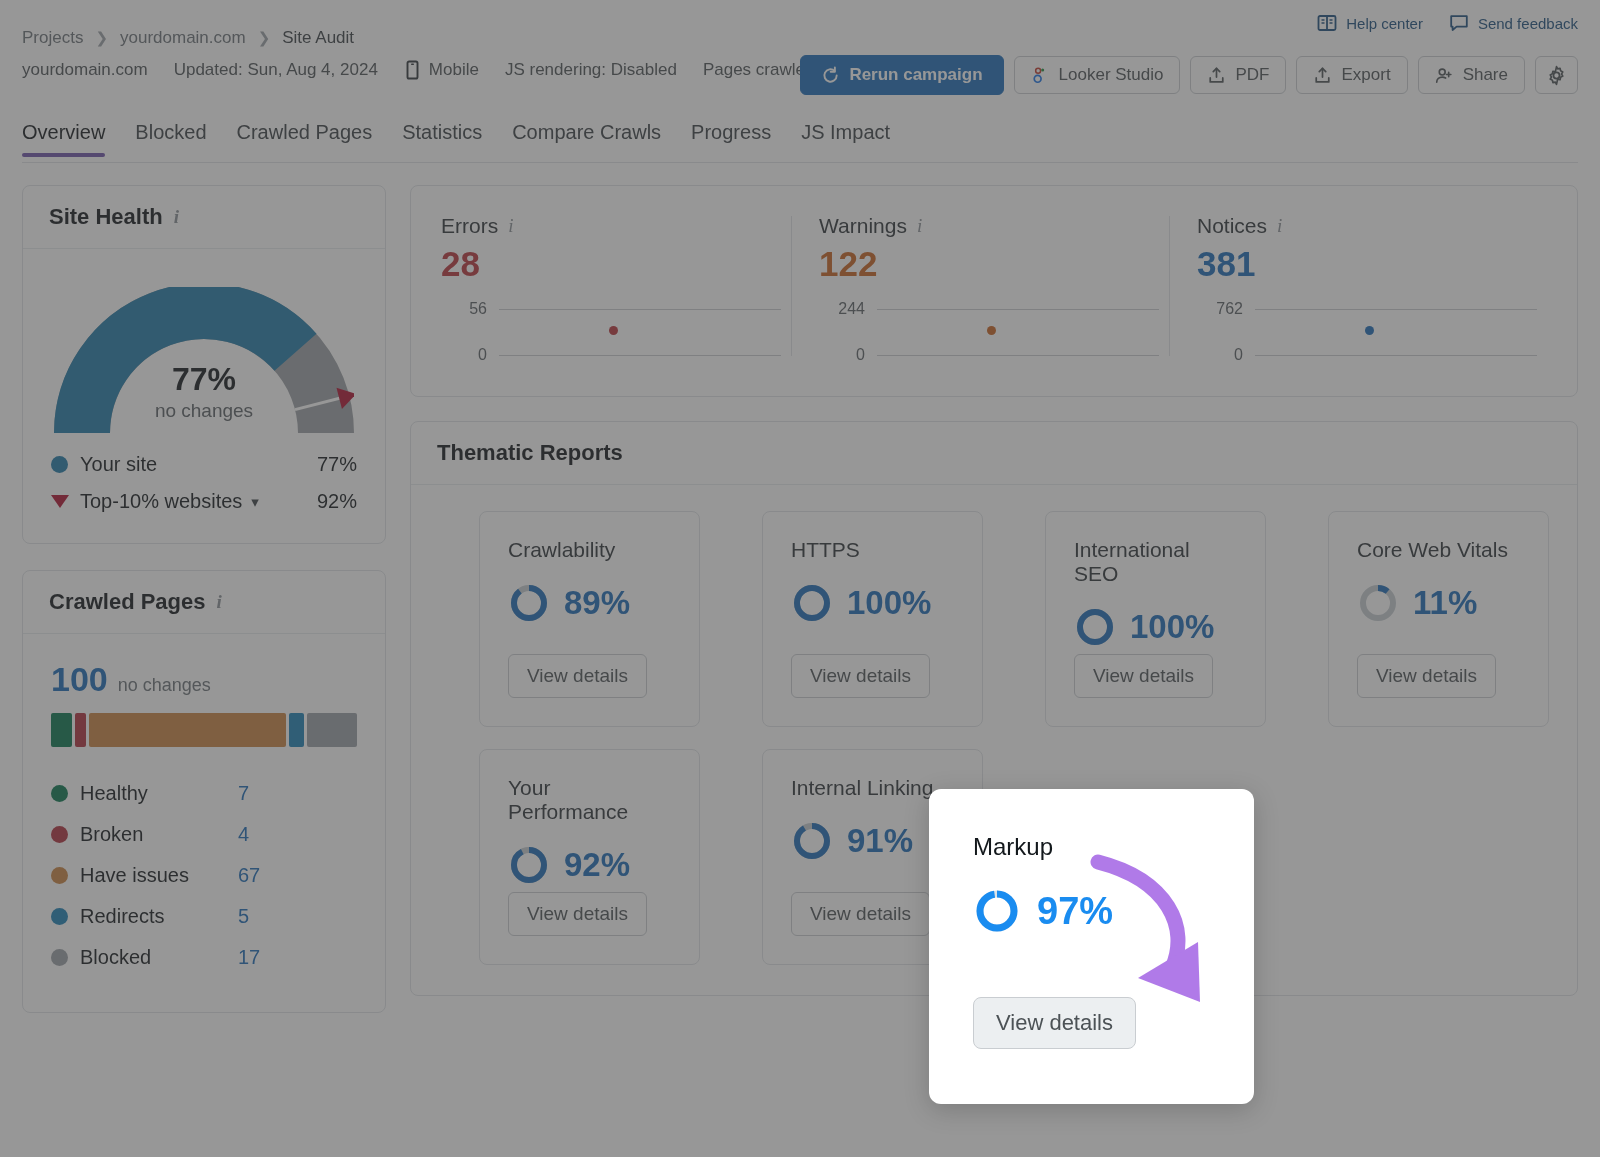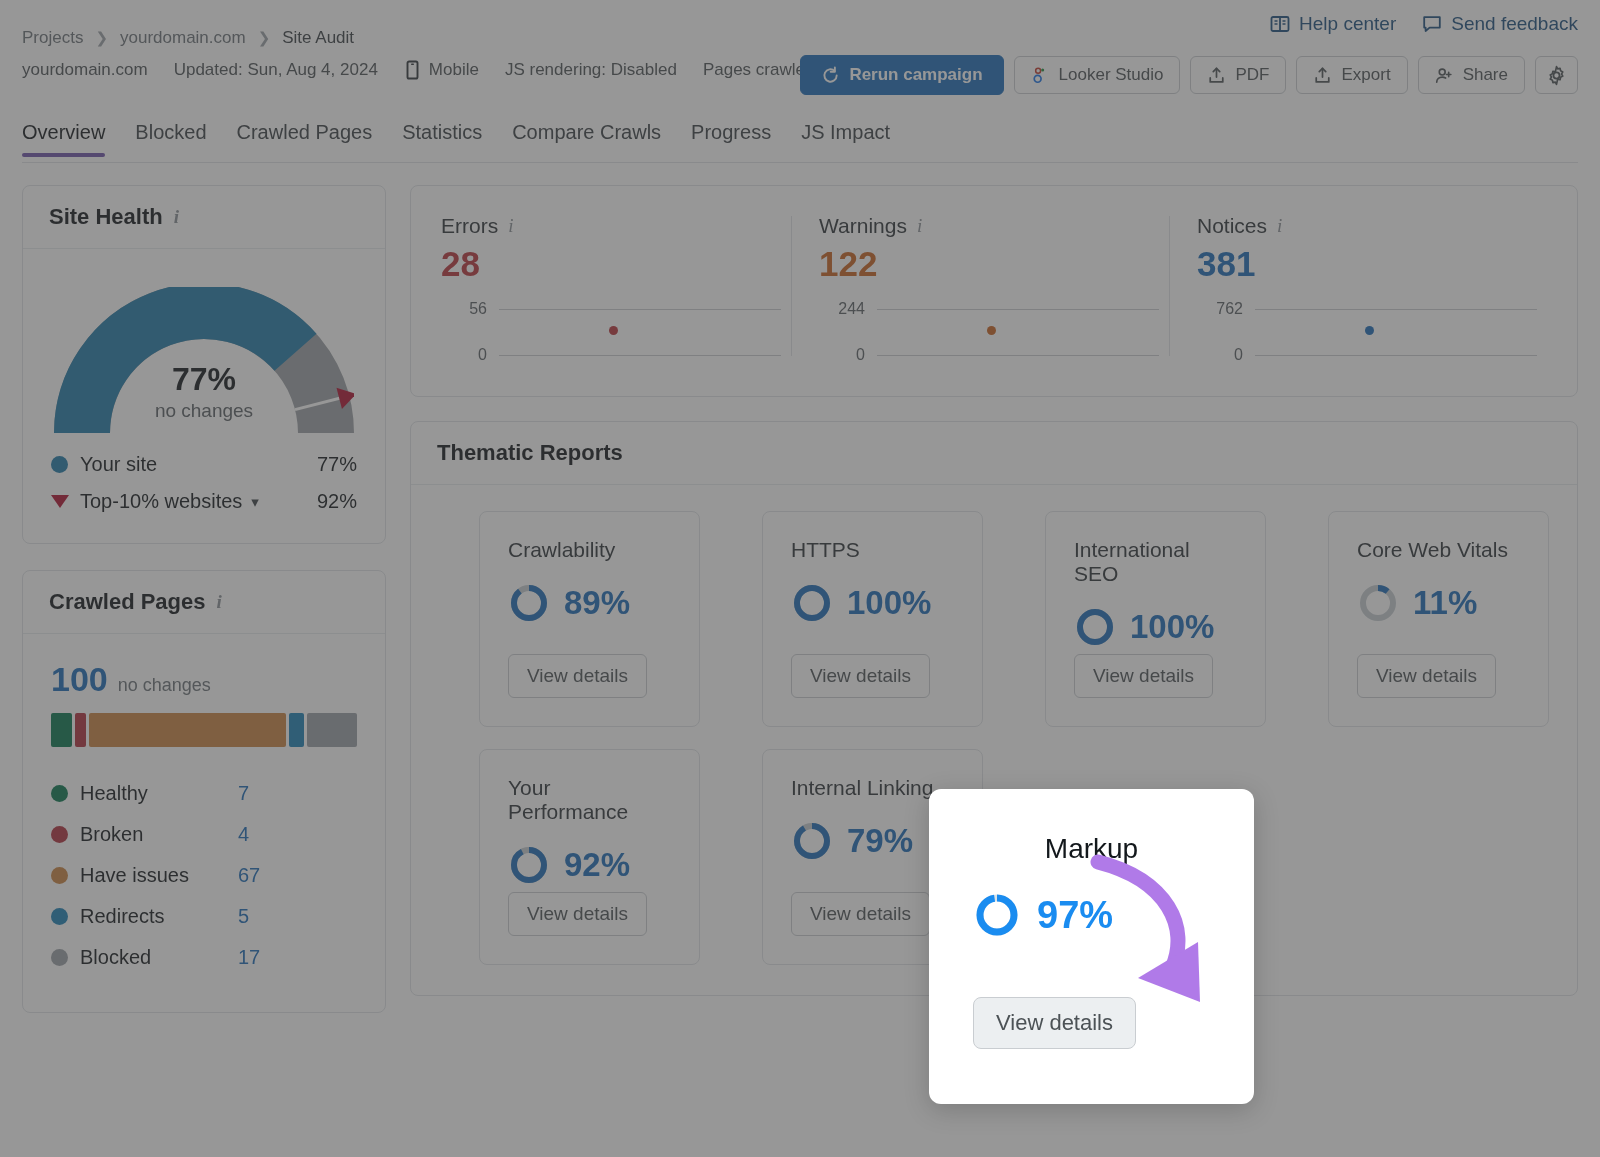--- a/index.html
+++ b/index.html
@@ -30,21 +30,21 @@
     height: 40px; padding-top: 14px;
     font-size: 17px; color: #6b7278;
   }
   .crumbs .sep { color: #9aa0a6; font-size: 15px; }
   .crumbs .cur { color: #3a4045; }
 
   
   .helplinks {
     position: absolute; right: 22px; top: 13px;
     display: flex; align-items: center; gap: 26px;
-    font-size: 19px; color: #1b4f7e;
+    font-size: 15px; color: #1b4f7e;
   }
   .helplinks span.lbl { color: #1b4f7e; }
   .hl { display: flex; align-items: center; gap: 9px; }
 
   
   .titlerow {
     display: flex; align-items: center;
     height: 54px; margin-top: 4px;
   }
   .title {
@@ -211,21 +211,21 @@
 
   
   #popup {
     position: absolute; left: 929px; top: 789px;
     width: 325px; height: 315px;
     background: #fff; border-radius: 12px;
     box-shadow: 0 6px 26px rgba(0,0,0,0.18);
     z-index: 100;
     padding: 44px 44px 0;
   }
-  #popup .p-title { font-size: 28px; color: #13181c; text-align: center; }
+  #popup .p-title { font-size: 24px; color: #13181c; }
   #popup .p-scorerow { display: flex; align-items: center; gap: 16px; margin-top: 26px; }
   #popup .p-score { font-size: 38px; font-weight: bold; color: #1a8cf0; }
   #popup .p-btn {
     position: absolute; left: 44px; bottom: 55px;
     border: 1px solid #c9cdd1; border-radius: 8px;
     background: #eceff1; color: #4c5256;
     font-size: 22px; padding: 12px 22px;
   }
   #arrow { position: absolute; left: 1090px; top: 850px; z-index: 110; }
 </style>
@@ -540,21 +540,21 @@
                 </div>
                 <button class="tr-btn">View details</button>
               </div>
               <div class="tr-card">
                 <div class="tr-title">Internal Linking</div>
                 <div class="tr-scorerow">
                   <svg width="42" height="42" viewBox="0 0 42 42">
                     <circle cx="21" cy="21" r="15" fill="none" stroke="#c5ccd1" stroke-width="6"></circle>
                     <circle cx="21" cy="21" r="15" fill="none" stroke="#1c6cb8" stroke-width="6" stroke-dasharray="94.25" stroke-dashoffset="8.48" transform="rotate(-90 21 21)"></circle>
                   </svg>
-                  <span class="tr-score">79%</span>
+                  <span class="tr-score">91%</span>
                 </div>
                 <button class="tr-btn">View details</button>
               </div>
             </div>
         </div>
       </div>
     </div>
   </div>
 
   <div id="dim"></div>

